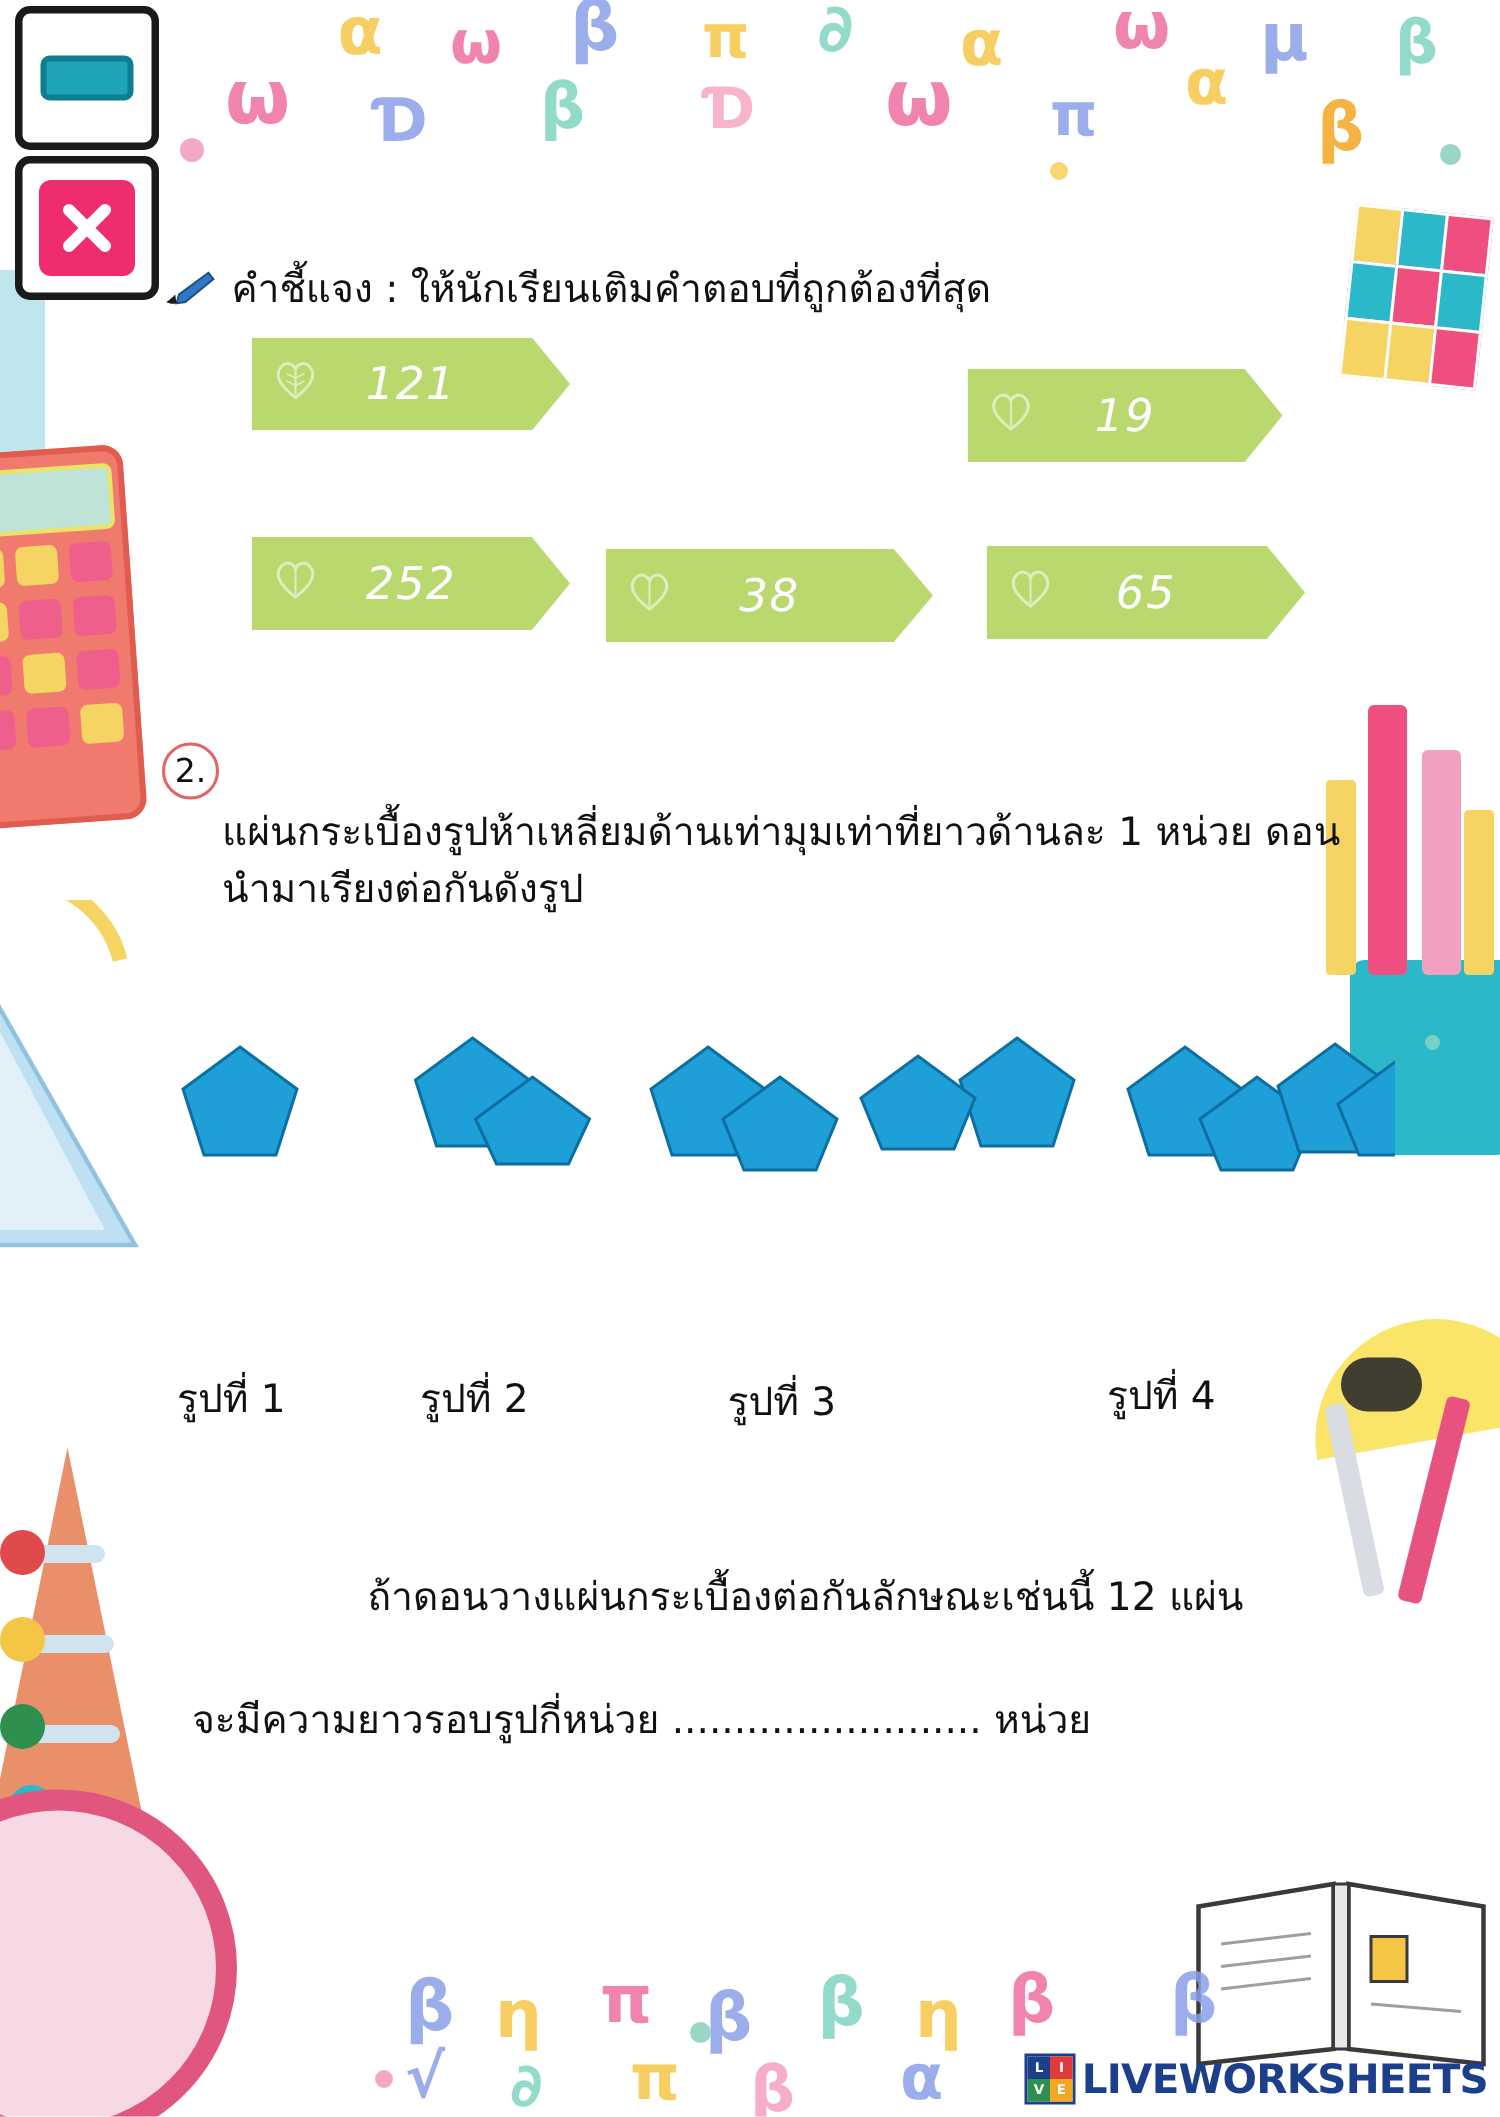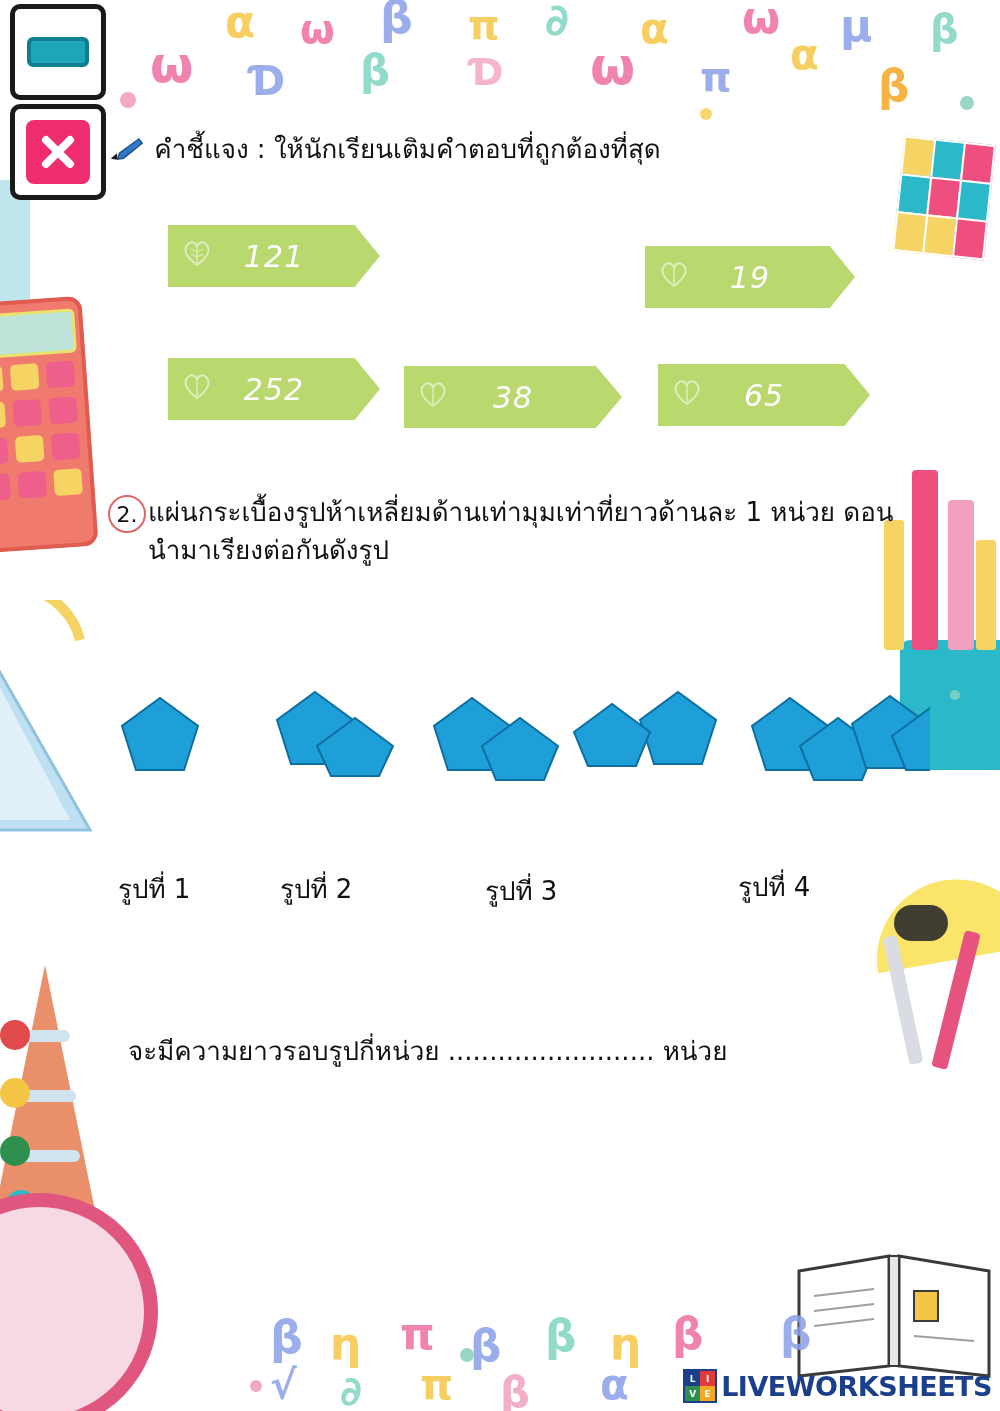--- a/index.html
+++ b/index.html
@@ -212,20 +212,21 @@
   .cross-inner:after  { transform: translate(-50%,-50%) rotate(-45deg); }
 
   
   .content {
     position: absolute;
     inset: 0;
     z-index: 10;
   }
   .thai {
     font-family: "DejaVu Sans", sans-serif;
+    margin-top: 43px;
   }
 
   .instruction {
     position: absolute;
     left: 110px;
     top: 128px;
     font-size: 26px;
     color: #111111;
     white-space: nowrap;
   }
@@ -307,21 +308,21 @@
     position: absolute;
     left: 245px;
     top: 1000px;
     font-size: 26px;
     color: #111;
     white-space: nowrap;
   }
   .q2-tail2 {
     position: absolute;
     left: 128px;
-    top: 1030px;
+    top: 1082px;
     font-size: 26px;
     color: #111;
     white-space: nowrap;
   }
 
   
   .lw-logo {
     position: absolute;
     right: 8px;
     bottom: 8px;
@@ -549,20 +550,21 @@
       <polygon points="800,2 838,30 824,74 776,74 762,30" transform="translate(-10,4)"></polygon>
       <polygon points="762,90 810,90 824,56 786,28 748,56" transform="translate(44,-10)"></polygon>
     </g>
   </svg>
 
   <div class="fig-label thai" style="left:118px;top:868px;">รูปที่ 1</div>
   <div class="fig-label thai" style="left:280px;top:868px;">รูปที่ 2</div>
   <div class="fig-label thai" style="left:485px;top:870px;">รูปที่ 3</div>
   <div class="fig-label thai" style="left:738px;top:866px;">รูปที่ 4</div>
 
+  <div class="q2-tail1 thai">ถ้าดอนวางแผ่นกระเบื้องต่อกันลักษณะเช่นนี้ 12 แผ่น</div>
   <div class="q2-tail2 thai">จะมีความยาวรอบรูปกี่หน่วย ......................... หน่วย</div>
 </div>
 
 <div class="lw-logo">
   <div class="lw-badge">
     <span style="background:#1b3f8b;">L</span>
     <span style="background:#e03a3a;">I</span>
     <span style="background:#2f8f4e;">V</span>
     <span style="background:#f5a623;">E</span>
   </div>

